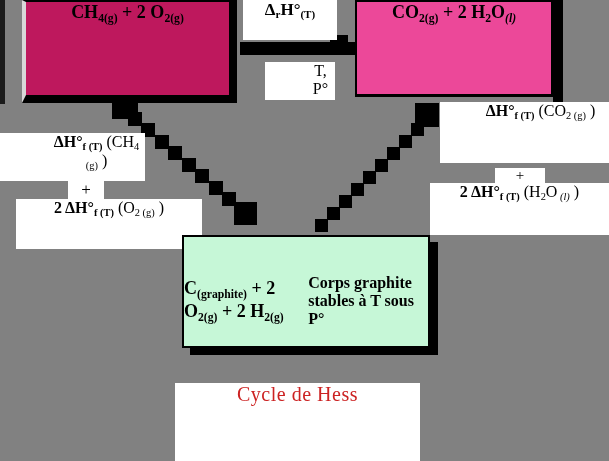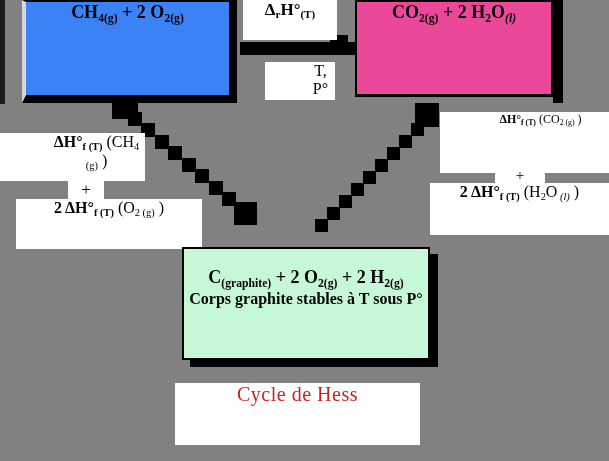--- a/index.html
+++ b/index.html
@@ -2,40 +2,40 @@
 <html><head>
 <meta charset="utf-8">
 <style>
   html,body{margin:0;padding:0;background:#818181;}
   #stage{position:relative;width:609px;height:461px;background:#818181;overflow:hidden;
          font-family:"Liberation Serif","DejaVu Serif",serif;color:#000;}
   .abs{position:absolute;box-sizing:border-box;}
   .center{display:flex;align-items:flex-start;justify-content:center;text-align:center;}
   .whitebox{background:#FFFFFF;}
   .edge-strip{left:0;top:0;width:5px;height:104px;background:#1b1b1b;}
-  .box-reactants{left:22px;top:0;width:215px;height:103px;background:#3b82f6;
+  .box-reactants{left:22px;top:0;width:215px;height:103px;background:#be185d;
     border-top:2px solid #000;border-left:4px solid #D8D8D8;
     border-right:8px solid #000;border-bottom:8px solid #000;font-size:18px;}
   .box-products{left:355px;top:0;width:198px;height:97px;background:#ec4899;
     border:2px solid #000;border-bottom-width:3px;font-size:18px;}
   .bar-products{left:553px;top:0;width:10px;height:103px;background:#000;}
   .lbl-rh{left:243px;top:0;width:94px;height:40px;font-size:17px;}
   .lbl-tp{left:265px;top:62px;width:70px;height:38px;font-size:16px;padding-left:41px;}
   .lbl-left1{left:0;top:133px;width:145px;height:48px;font-size:16px;padding-left:48px;}
   .lbl-left-plus{left:68px;top:181px;width:36px;height:19px;font-size:17px;line-height:17px;}
   .lbl-left2{left:16px;top:199px;width:186px;height:50px;font-size:16px;}
-  .lbl-right1{left:440px;top:112px;width:169px;height:61px;font-size:12px;padding-left:32px;}
+  .lbl-right1{left:440px;top:102px;width:169px;height:61px;font-size:16px;padding-left:32px;}
   .lbl-right-plus{left:495px;top:168px;width:50px;height:16px;font-size:15px;line-height:14px;}
   .lbl-right2{left:430px;top:183px;width:179px;height:52px;font-size:16px;}
   .box-elements{left:182px;top:235px;width:248px;height:113px;background:#C6F7D7;
     border:2px solid #000;box-shadow:8px 7px 0 #000;
-    display:flex;flex-direction:column;align-items:center;padding-top:18px;margin-top:12px;}
+    display:flex;flex-direction:row;align-items:center;padding-top:18px;gap:24px;}
   .elements-line1{font-size:18px;}
   .elements-line2{font-size:16px;font-weight:bold;}
-  .box-hess{left:175px;top:383px;width:245px;height:62px;}
+  .box-hess{left:175px;top:383px;width:245px;height:78px;}
   .hess-title{color:#CC2222;font-size:20px;letter-spacing:0.5px;}
   svg.arrows{position:absolute;left:0;top:0;}
   
   .seg-n{font-weight:normal;}
   .seg-b{font-weight:bold;}
   .seg-sub{font-size:0.65em;vertical-align:-0.3em;}
   .seg-bsub{font-weight:bold;font-size:0.65em;vertical-align:-0.3em;}
   .seg-isub{font-style:italic;font-size:0.65em;vertical-align:-0.3em;}
   .seg-bisub{font-weight:bold;font-style:italic;font-size:0.65em;vertical-align:-0.3em;}
 </style>

